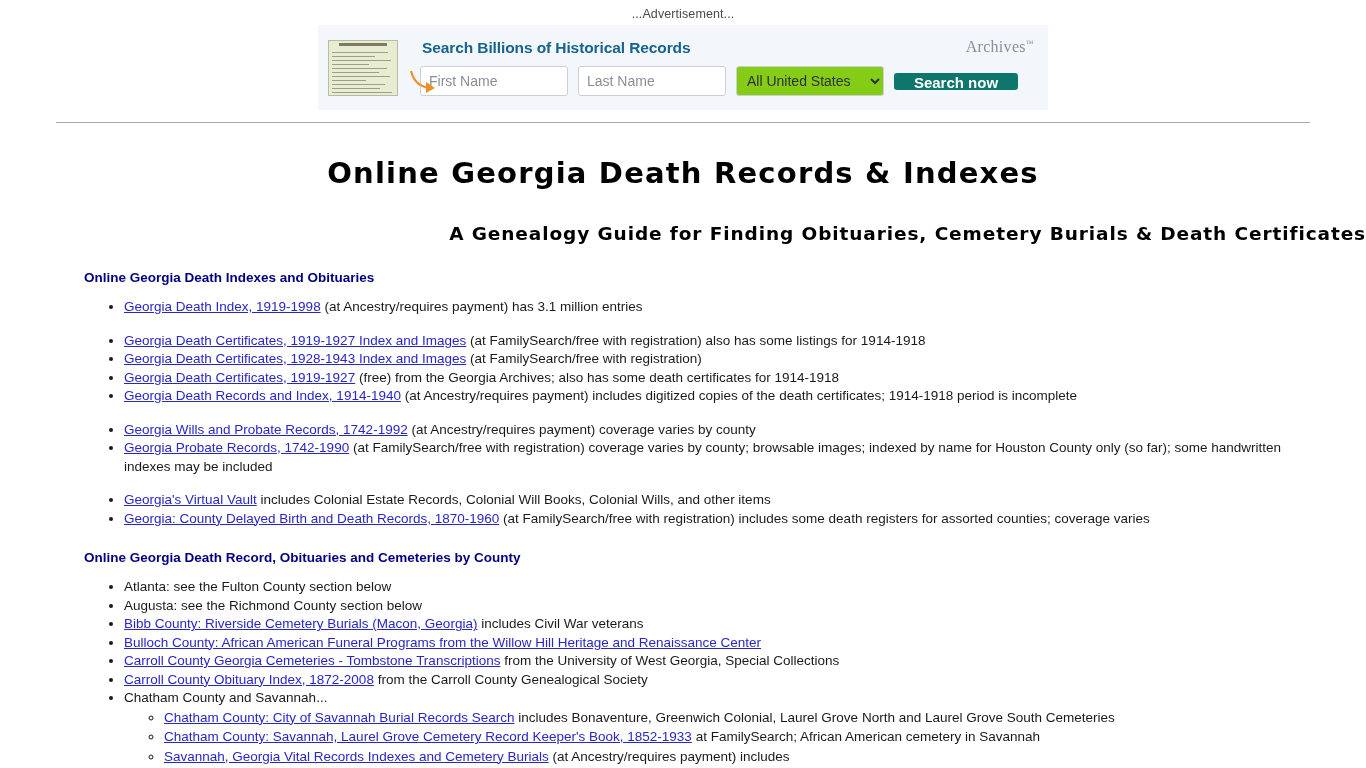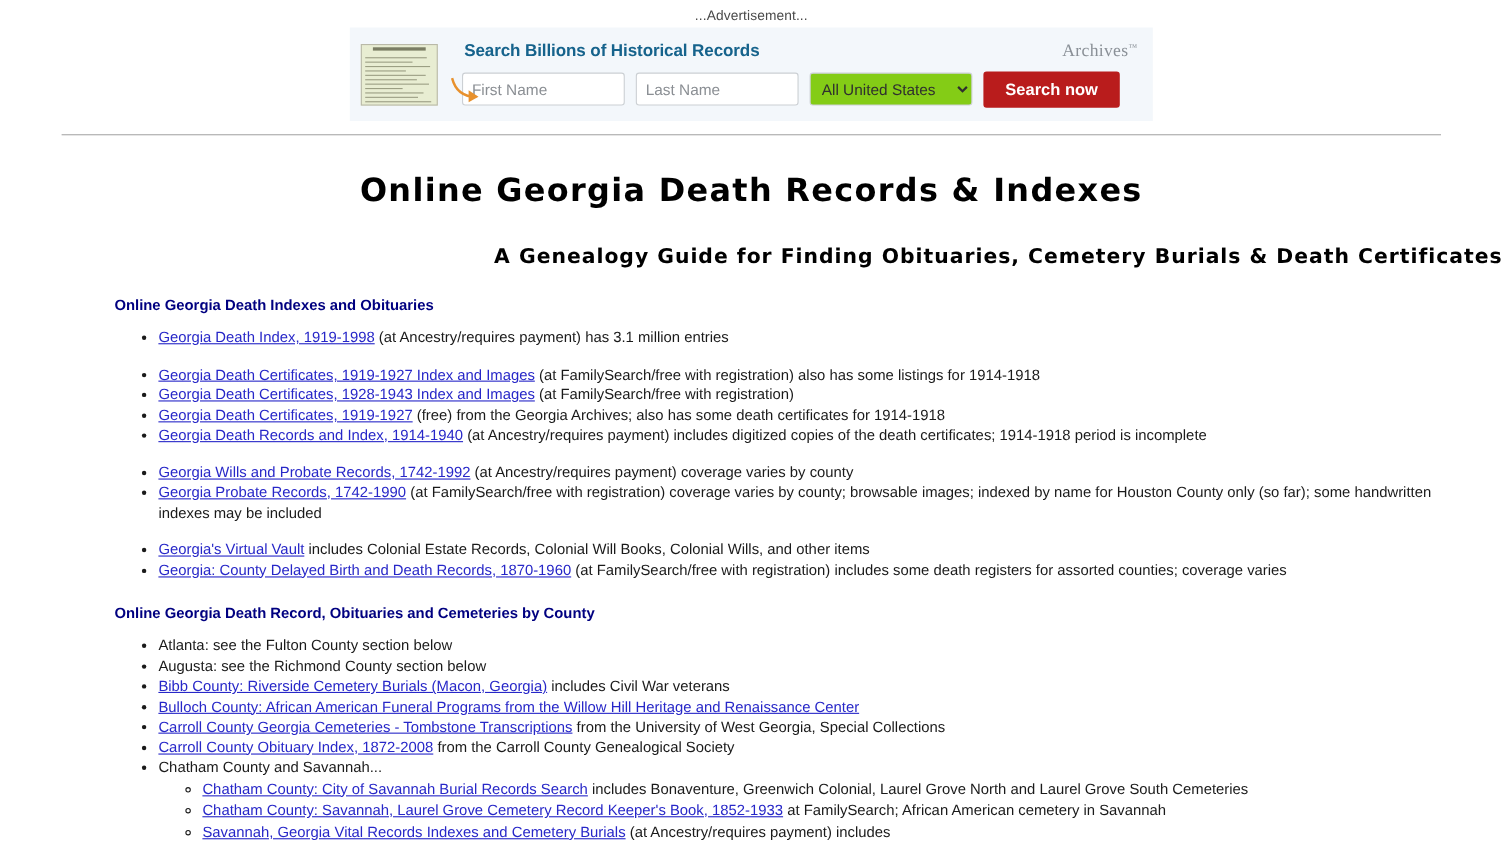--- a/index.html
+++ b/index.html
@@ -78,25 +78,25 @@
     height: 30px; width: 148px;
     border: 1px solid #ccd0d4;
     border-radius: 3px;
     background: #84cc16;
     font-size: 14px;
     color: #2f2f2f;
     padding: 0 6px;
     font-family: "Liberation Sans", sans-serif;
   }
   .ad-btn {
-    height: 33px;
+    height: 17px;
     min-width: 124px;
     border: none;
     border-radius: 3px;
-    background: #b91c1c;
+    background: #0f766e;
     color: #fff;
     font-size: 15px;
     font-weight: bold;
     cursor: pointer;
     font-family: "Liberation Sans", sans-serif;
     text-align: center;
   }
   .ad-brand {
     position: absolute;
     right: 14px; top: 13px;
@@ -128,21 +128,21 @@
     text-align: right;
     font-family: "DejaVu Sans", sans-serif;
     font-size: 18.5px;
     font-weight: bold;
     color: #000;
     margin: 33px 0 0 0;
     letter-spacing: .9px;
   }
 
   
-  .content { padding: 0 64px; margin-top: 26px; margin-left: 40px; }
+  .content { padding: 0 84px; margin-top: 26px; }
   h2.sec {
     color: #000080;
     font-size: 13.5px;
     font-weight: bold;
     margin: 0 0 0 0;
     font-family: "Liberation Sans", sans-serif;
   }
   h2.sec.second { margin-top: 22px; }
 
   ul.lvl1 {

